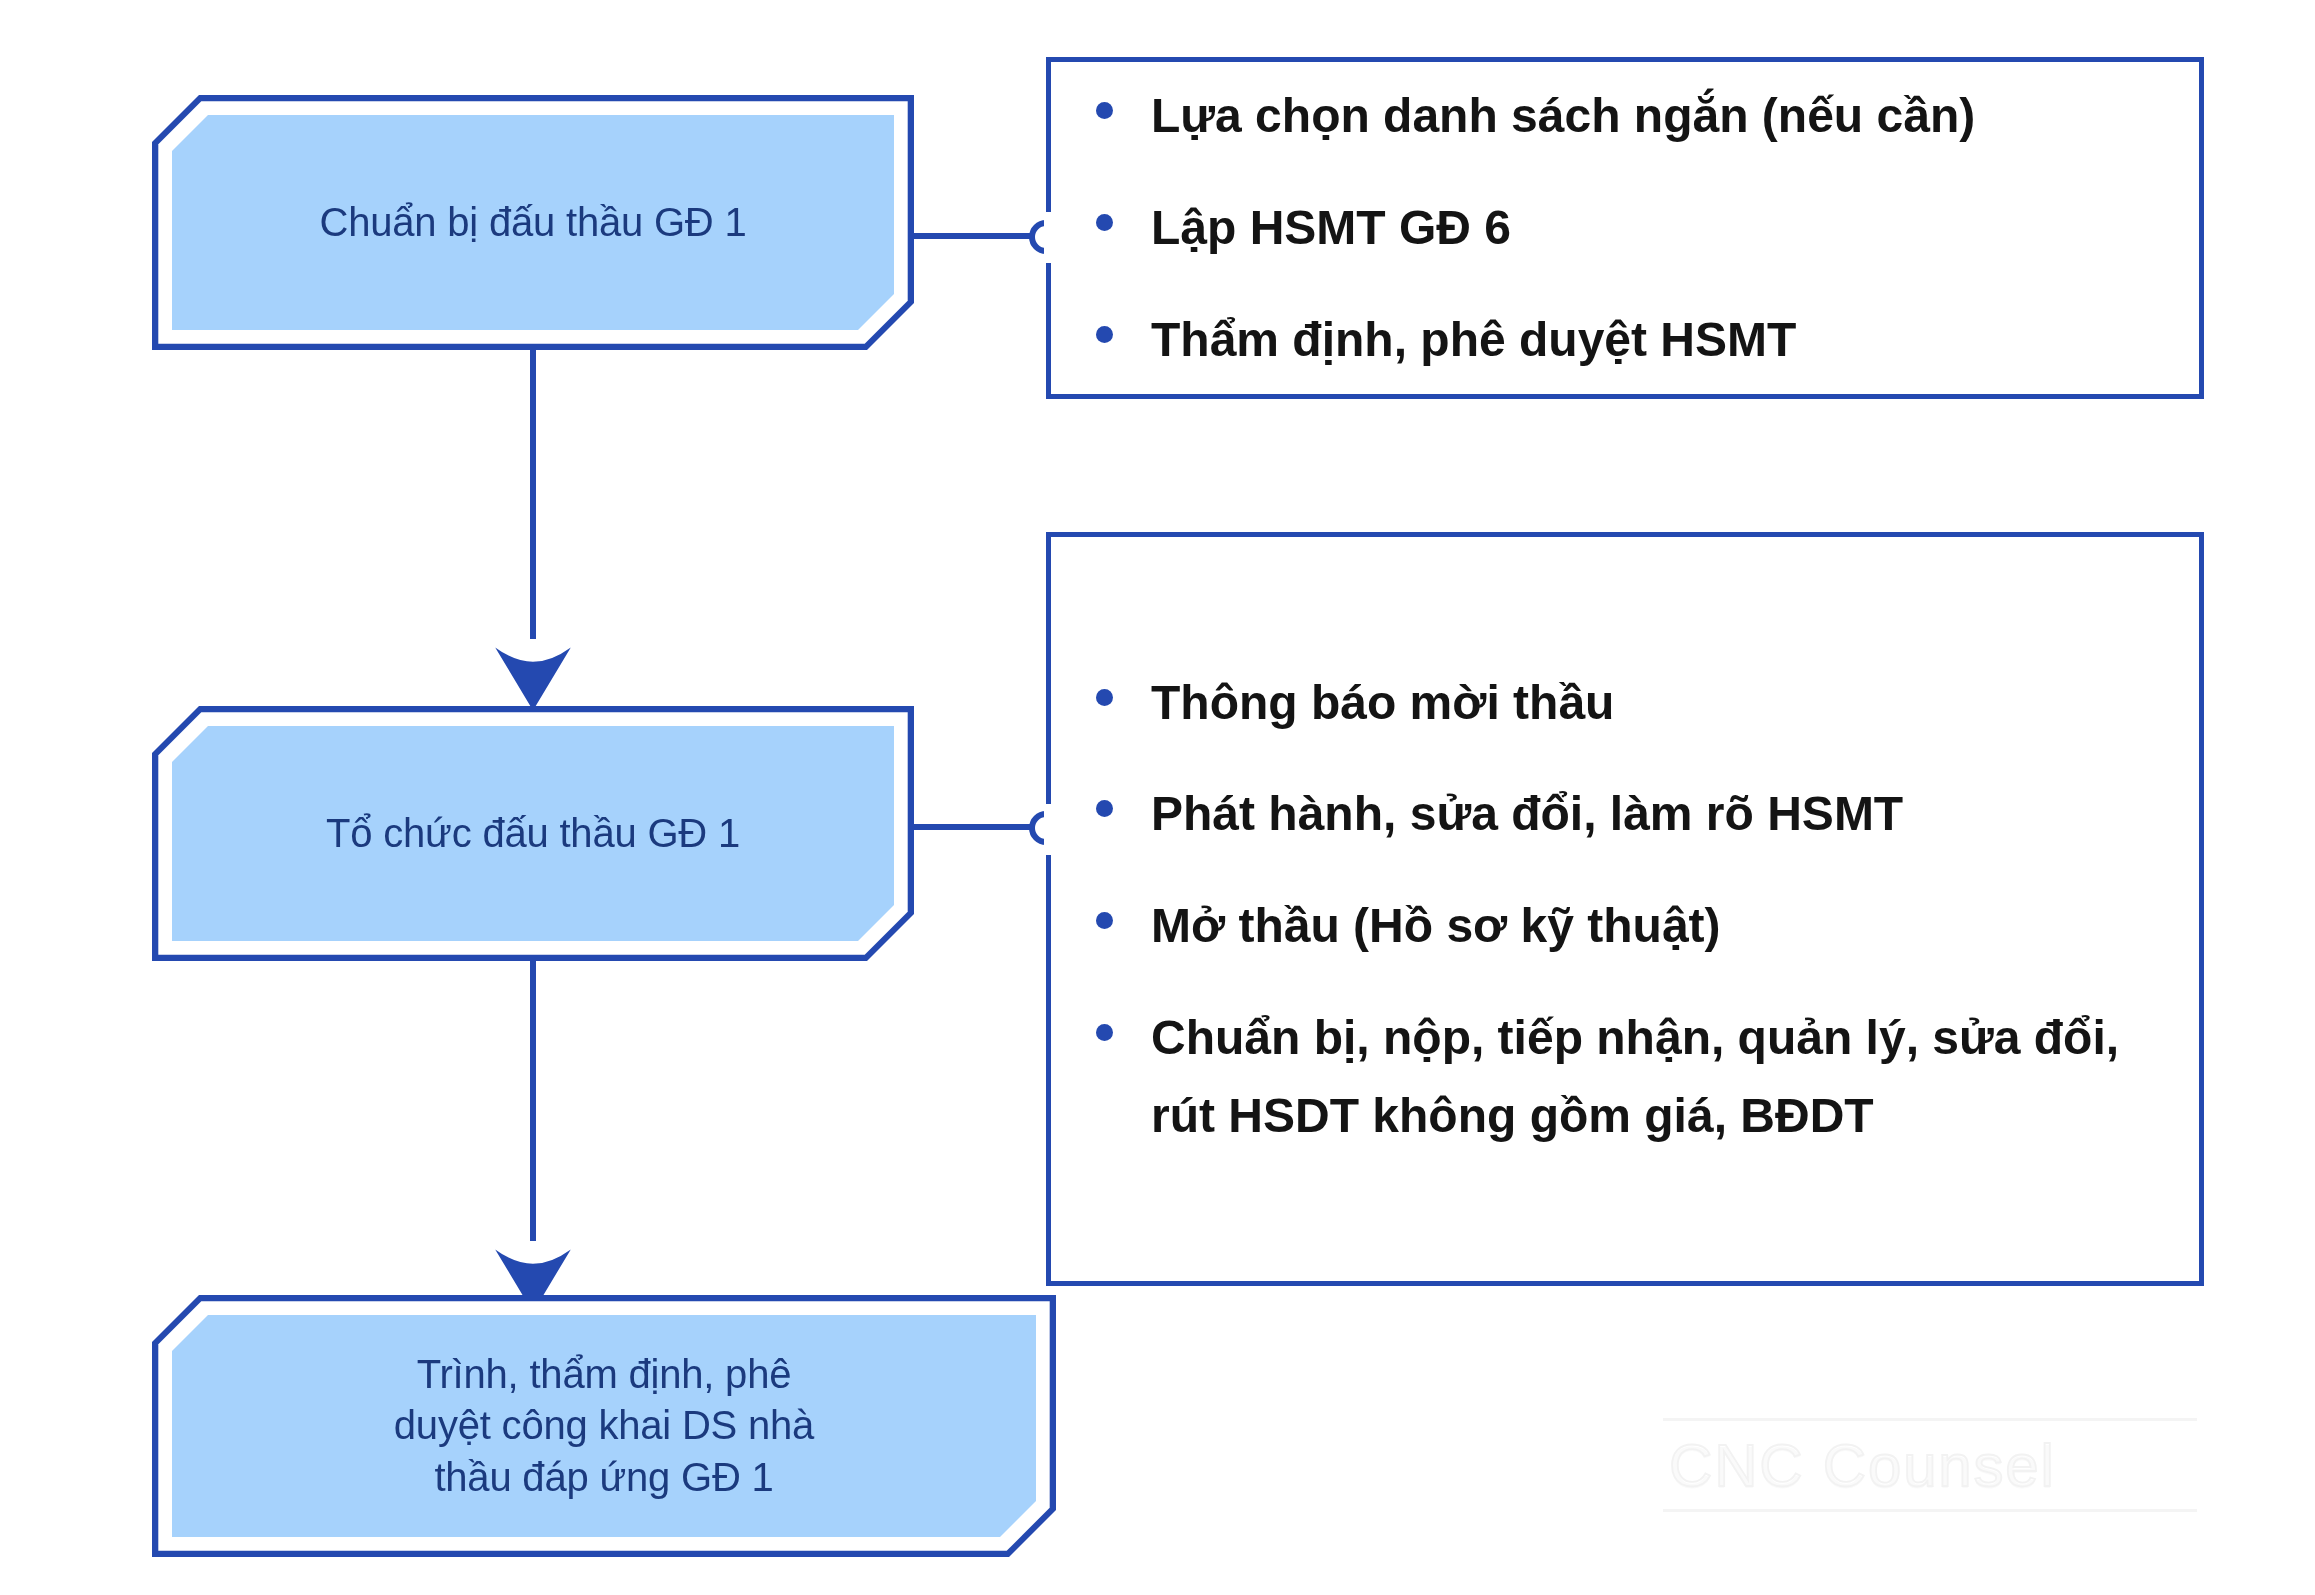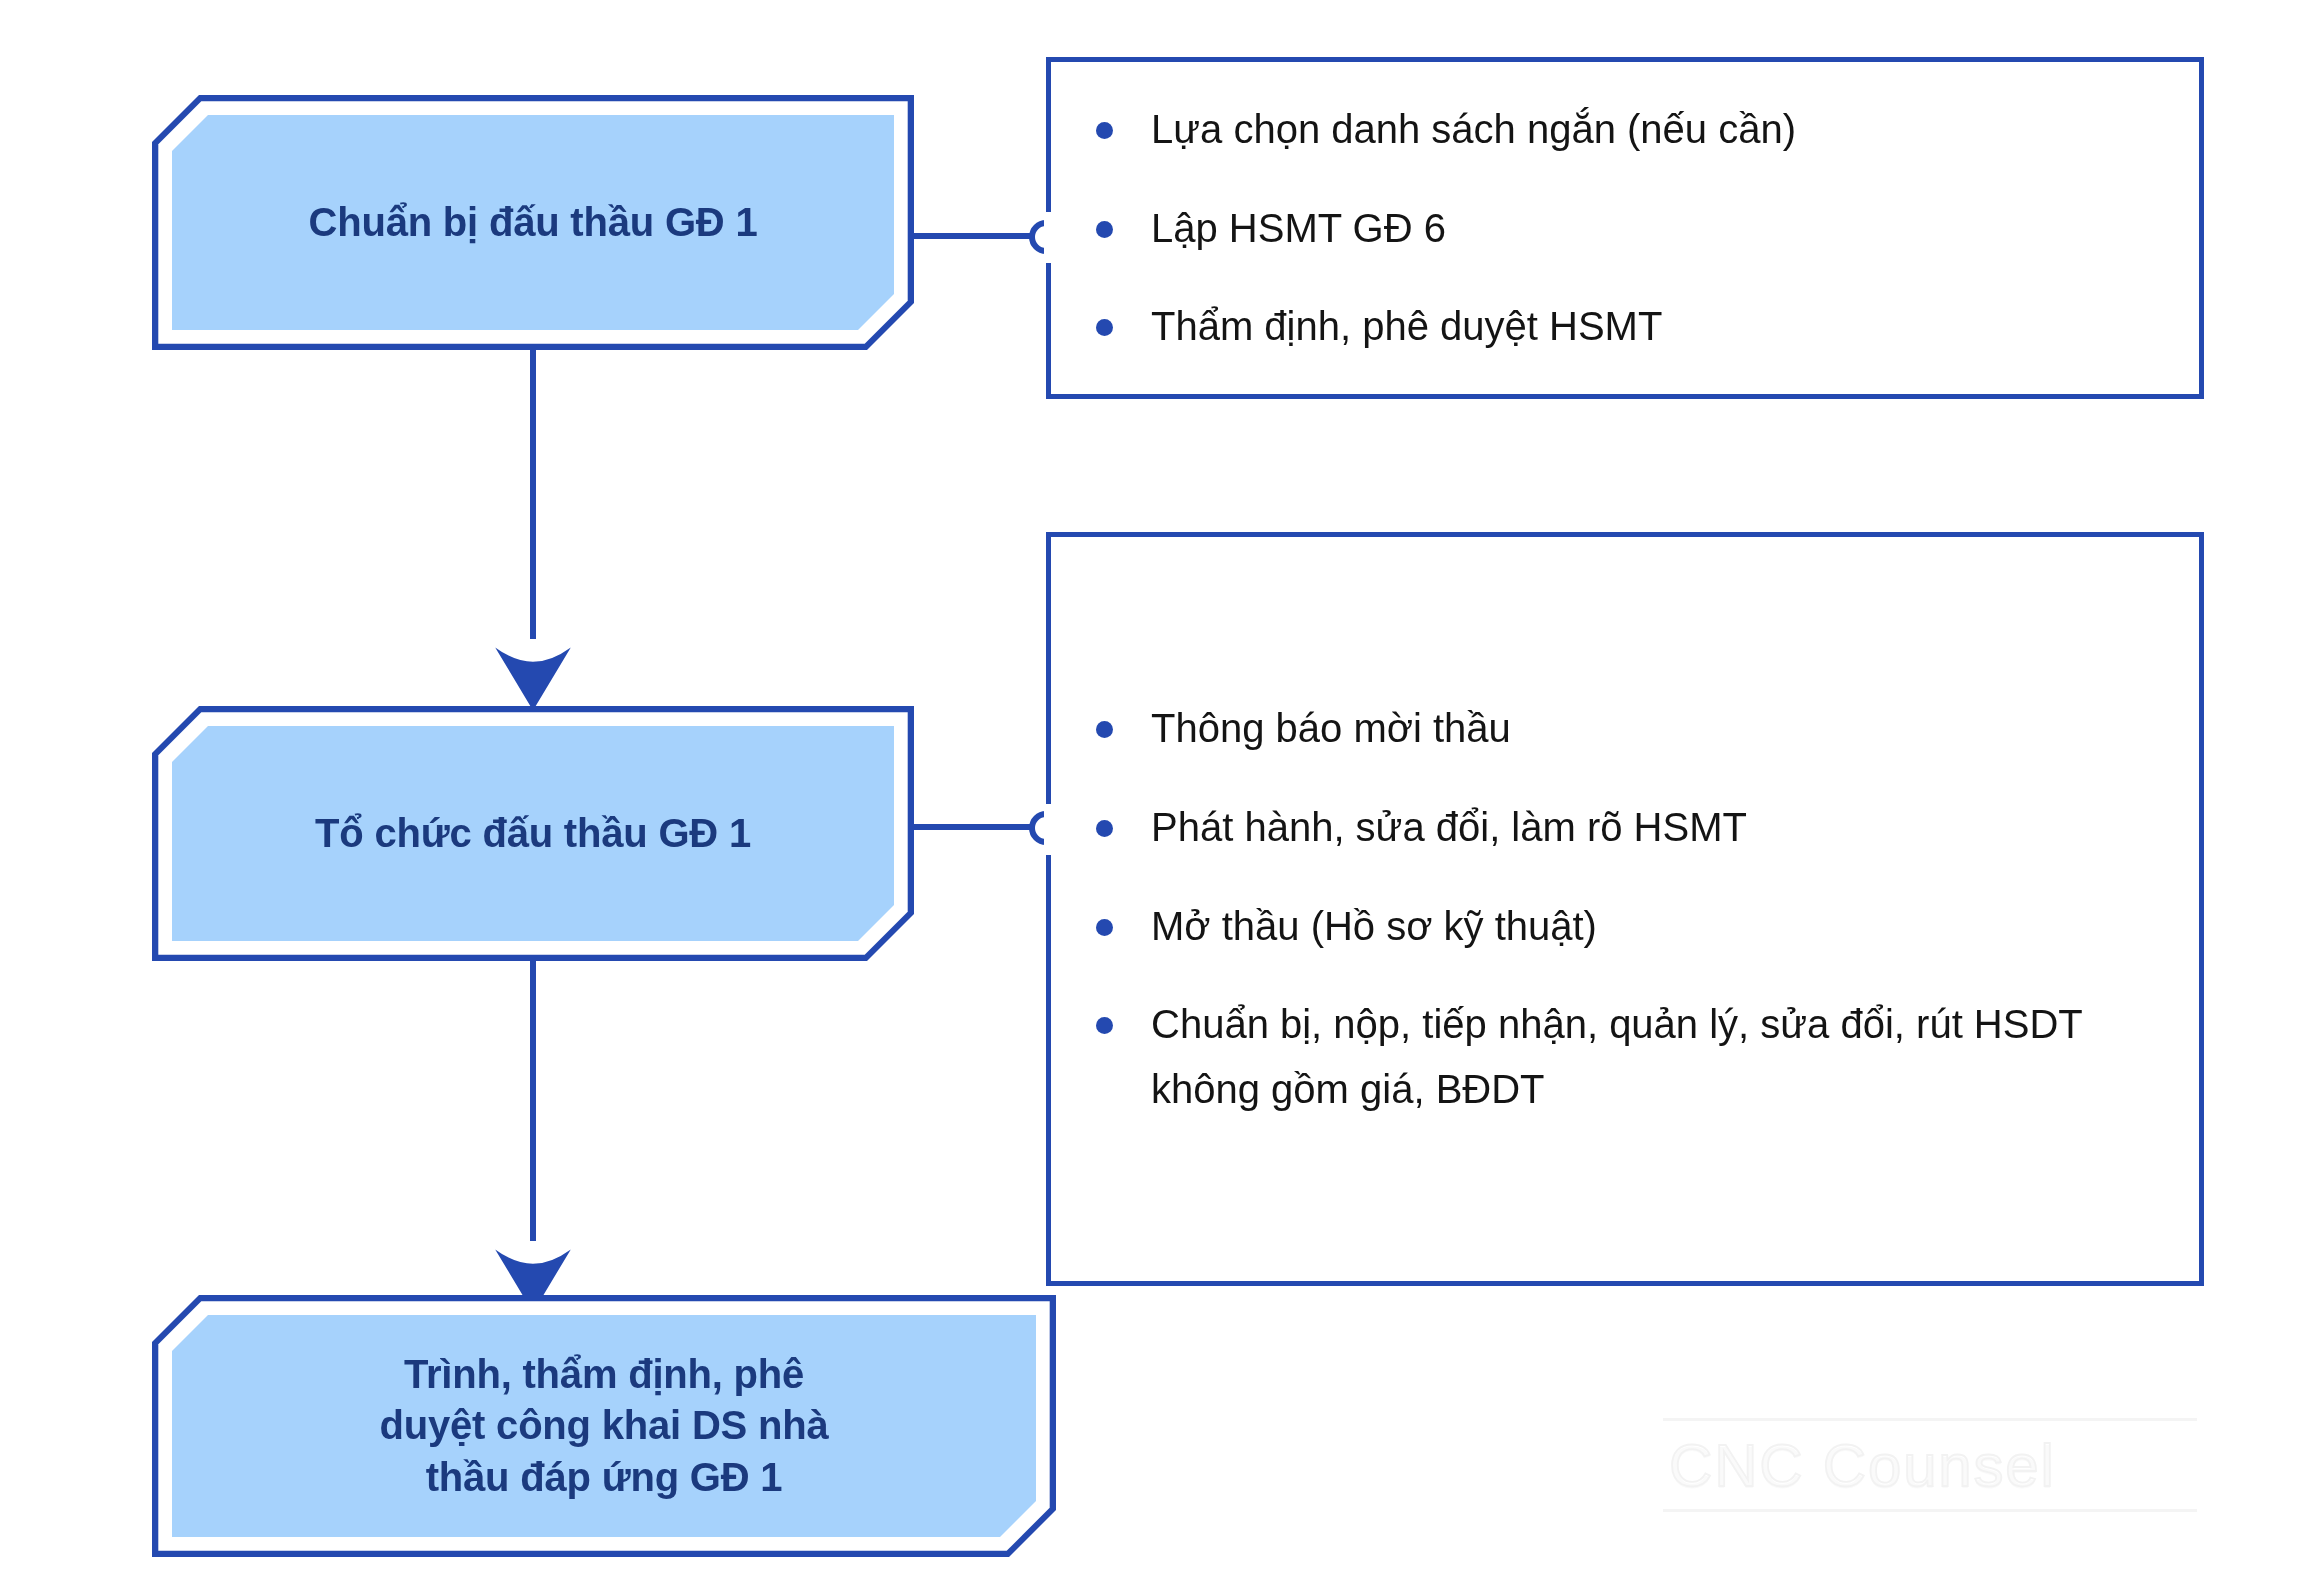--- a/index.html
+++ b/index.html
@@ -45,21 +45,21 @@
     clip-path: polygon(36px 0, 100% 0, 100% calc(100% - 36px), calc(100% - 36px) 100%, 0 100%, 0 36px);
   }
   .proc-label {
     position: absolute;
     inset: 0;
     display: flex;
     align-items: center;
     justify-content: center;
     text-align: center;
     color: #1B3A7E;
-    font-weight: bold;
+    font-weight: normal;
     font-size: 40px;
     line-height: 1.28;
     letter-spacing: -0.2px;
     padding: 0 33px;
     box-sizing: border-box;
     white-space: pre-line;
   }
 
   
   .detail-box {
@@ -75,23 +75,23 @@
     position: absolute;
     inset: 0;
     display: flex;
     flex-direction: column;
     justify-content: center;
   }
   .detail-item {
     display: flex;
     align-items: flex-start;
     color: #141414;
-    font-size: 40px;
+    font-size: 48px;
     line-height: 1.62;
-    font-weight: normal;
+    font-weight: bold;
     padding: 0 36px 0 45px;
     margin: 17px 0;
   }
   .detail-bullet {
     flex: 0 0 auto;
     width: 17px;
     height: 17px;
     border-radius: 50%;
     background: #2449B0;
     margin: 25px 38px 0 0;

